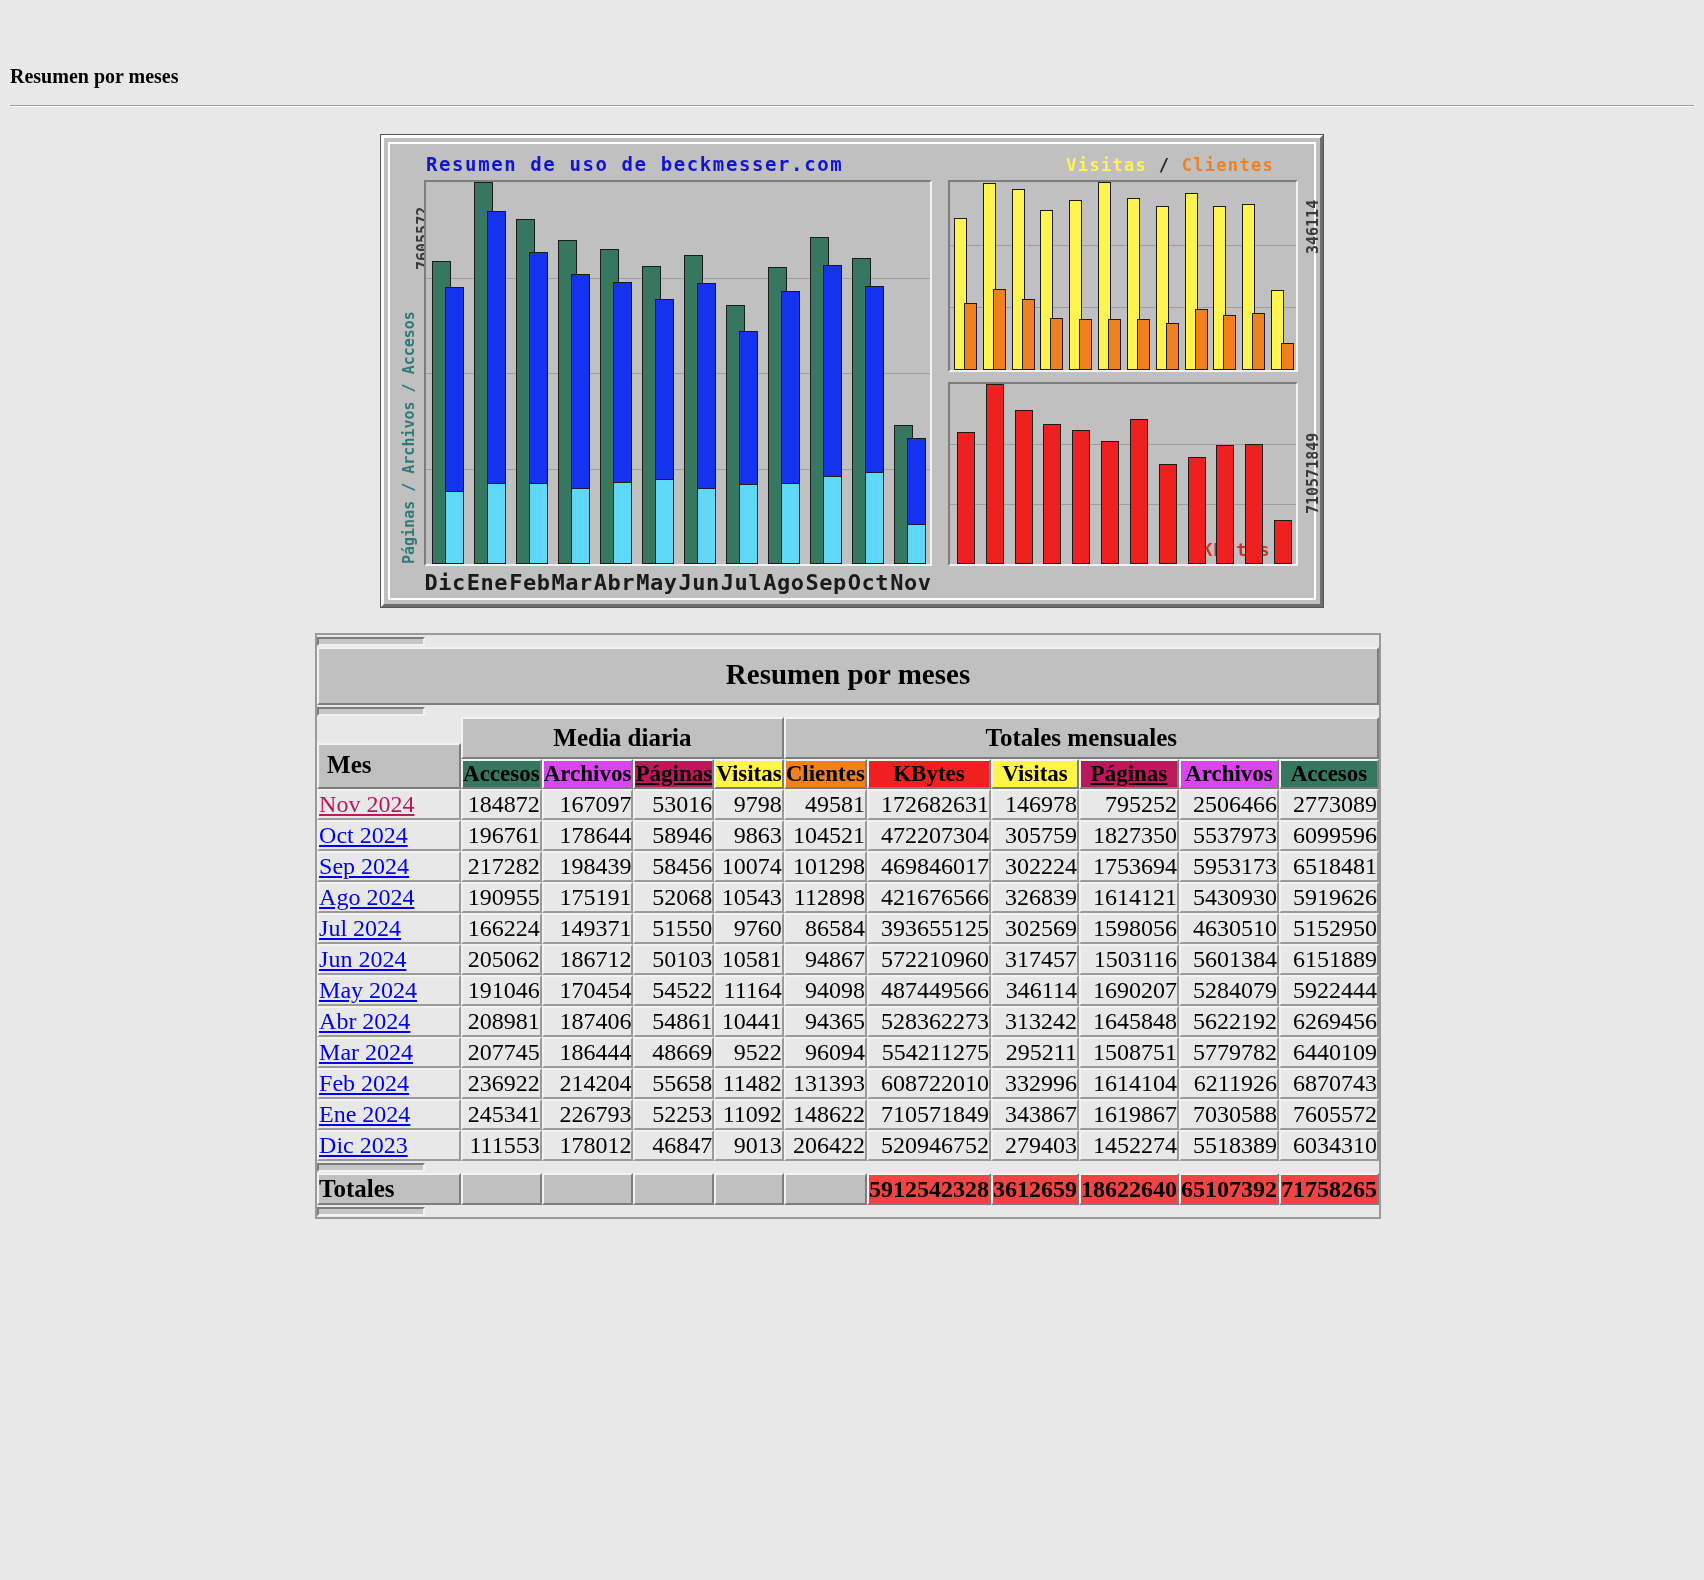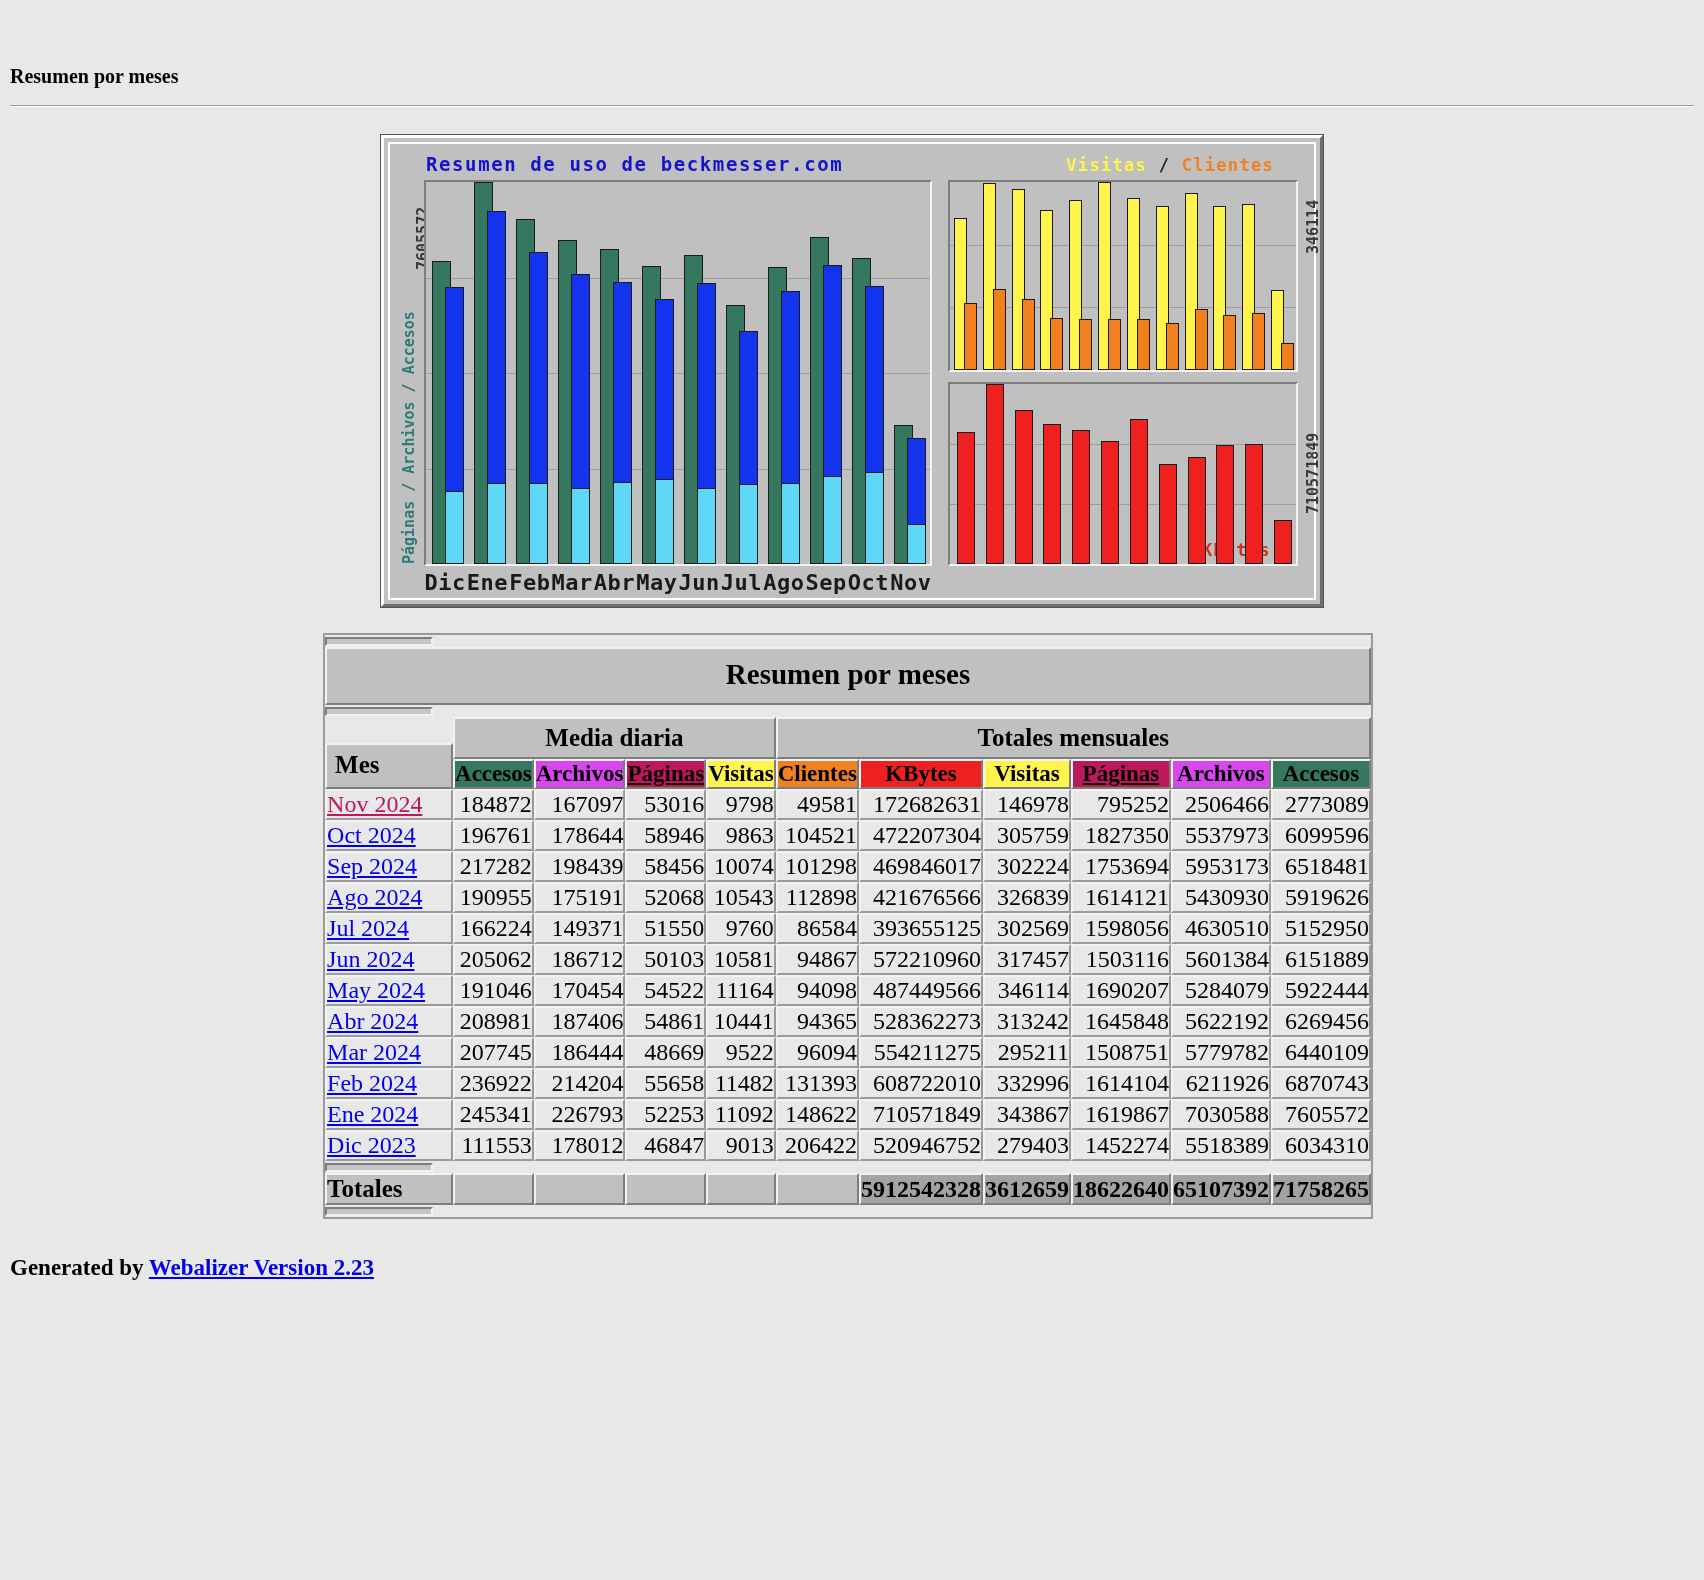--- a/index.html
+++ b/index.html
@@ -208,21 +208,21 @@
     font-weight: bold;
     padding: 5px 0 5px 0;
   }
   .mescell {
     background: #C0C0C0;
     border: 2px solid;
     border-color: #f2f2f2 #7d7d7d #7d7d7d #f2f2f2;
     font-size: 25px;
     font-weight: bold;
     vertical-align: bottom;
-    padding: 6px 0 8px 8px;
+    padding: 6px 16px 8px 8px;
     width: 116px;
   }
   td.colhdr {
     border: 2px solid;
     border-color: #f2f2f2 #7d7d7d #7d7d7d #f2f2f2;
     text-align: center;
     font-size: 23px;
     font-weight: bold;
     padding: 4px 9px 6px 9px;
     white-space: nowrap;
@@ -261,21 +261,21 @@
   .totals-label {
     background: #C0C0C0;
     border: 2px solid;
     border-color: #f2f2f2 #7d7d7d #7d7d7d #f2f2f2;
     font-size: 25px;
     font-weight: bold;
     text-align: left;
     padding: 7px 0 9px 8px;
   }
   td.totals-cell {
-    background: #a3a3a3;
+    background: #ef4444;
     border: 2px solid;
     border-color: #f2f2f2 #7d7d7d #7d7d7d #f2f2f2;
     font-size: 24px;
     font-weight: bold;
     text-align: right;
     padding: 7px 8px 9px 8px;
     white-space: nowrap;
   }
   td.totals-blank {
     background: #C0C0C0;
@@ -735,17 +735,14 @@
 
         <tr class="spacer-row">
           <td colspan="11">
               <div class="spacer-bar"></div>
             </td>
         </tr>
       </tbody>
     </table>
   </div>
 
-  <div class="footer">
-    <span>Generated by </span><a href="#">Webalizer Version 2.23</a>
-  </div>
 
 </div>
 
 </body></html>

